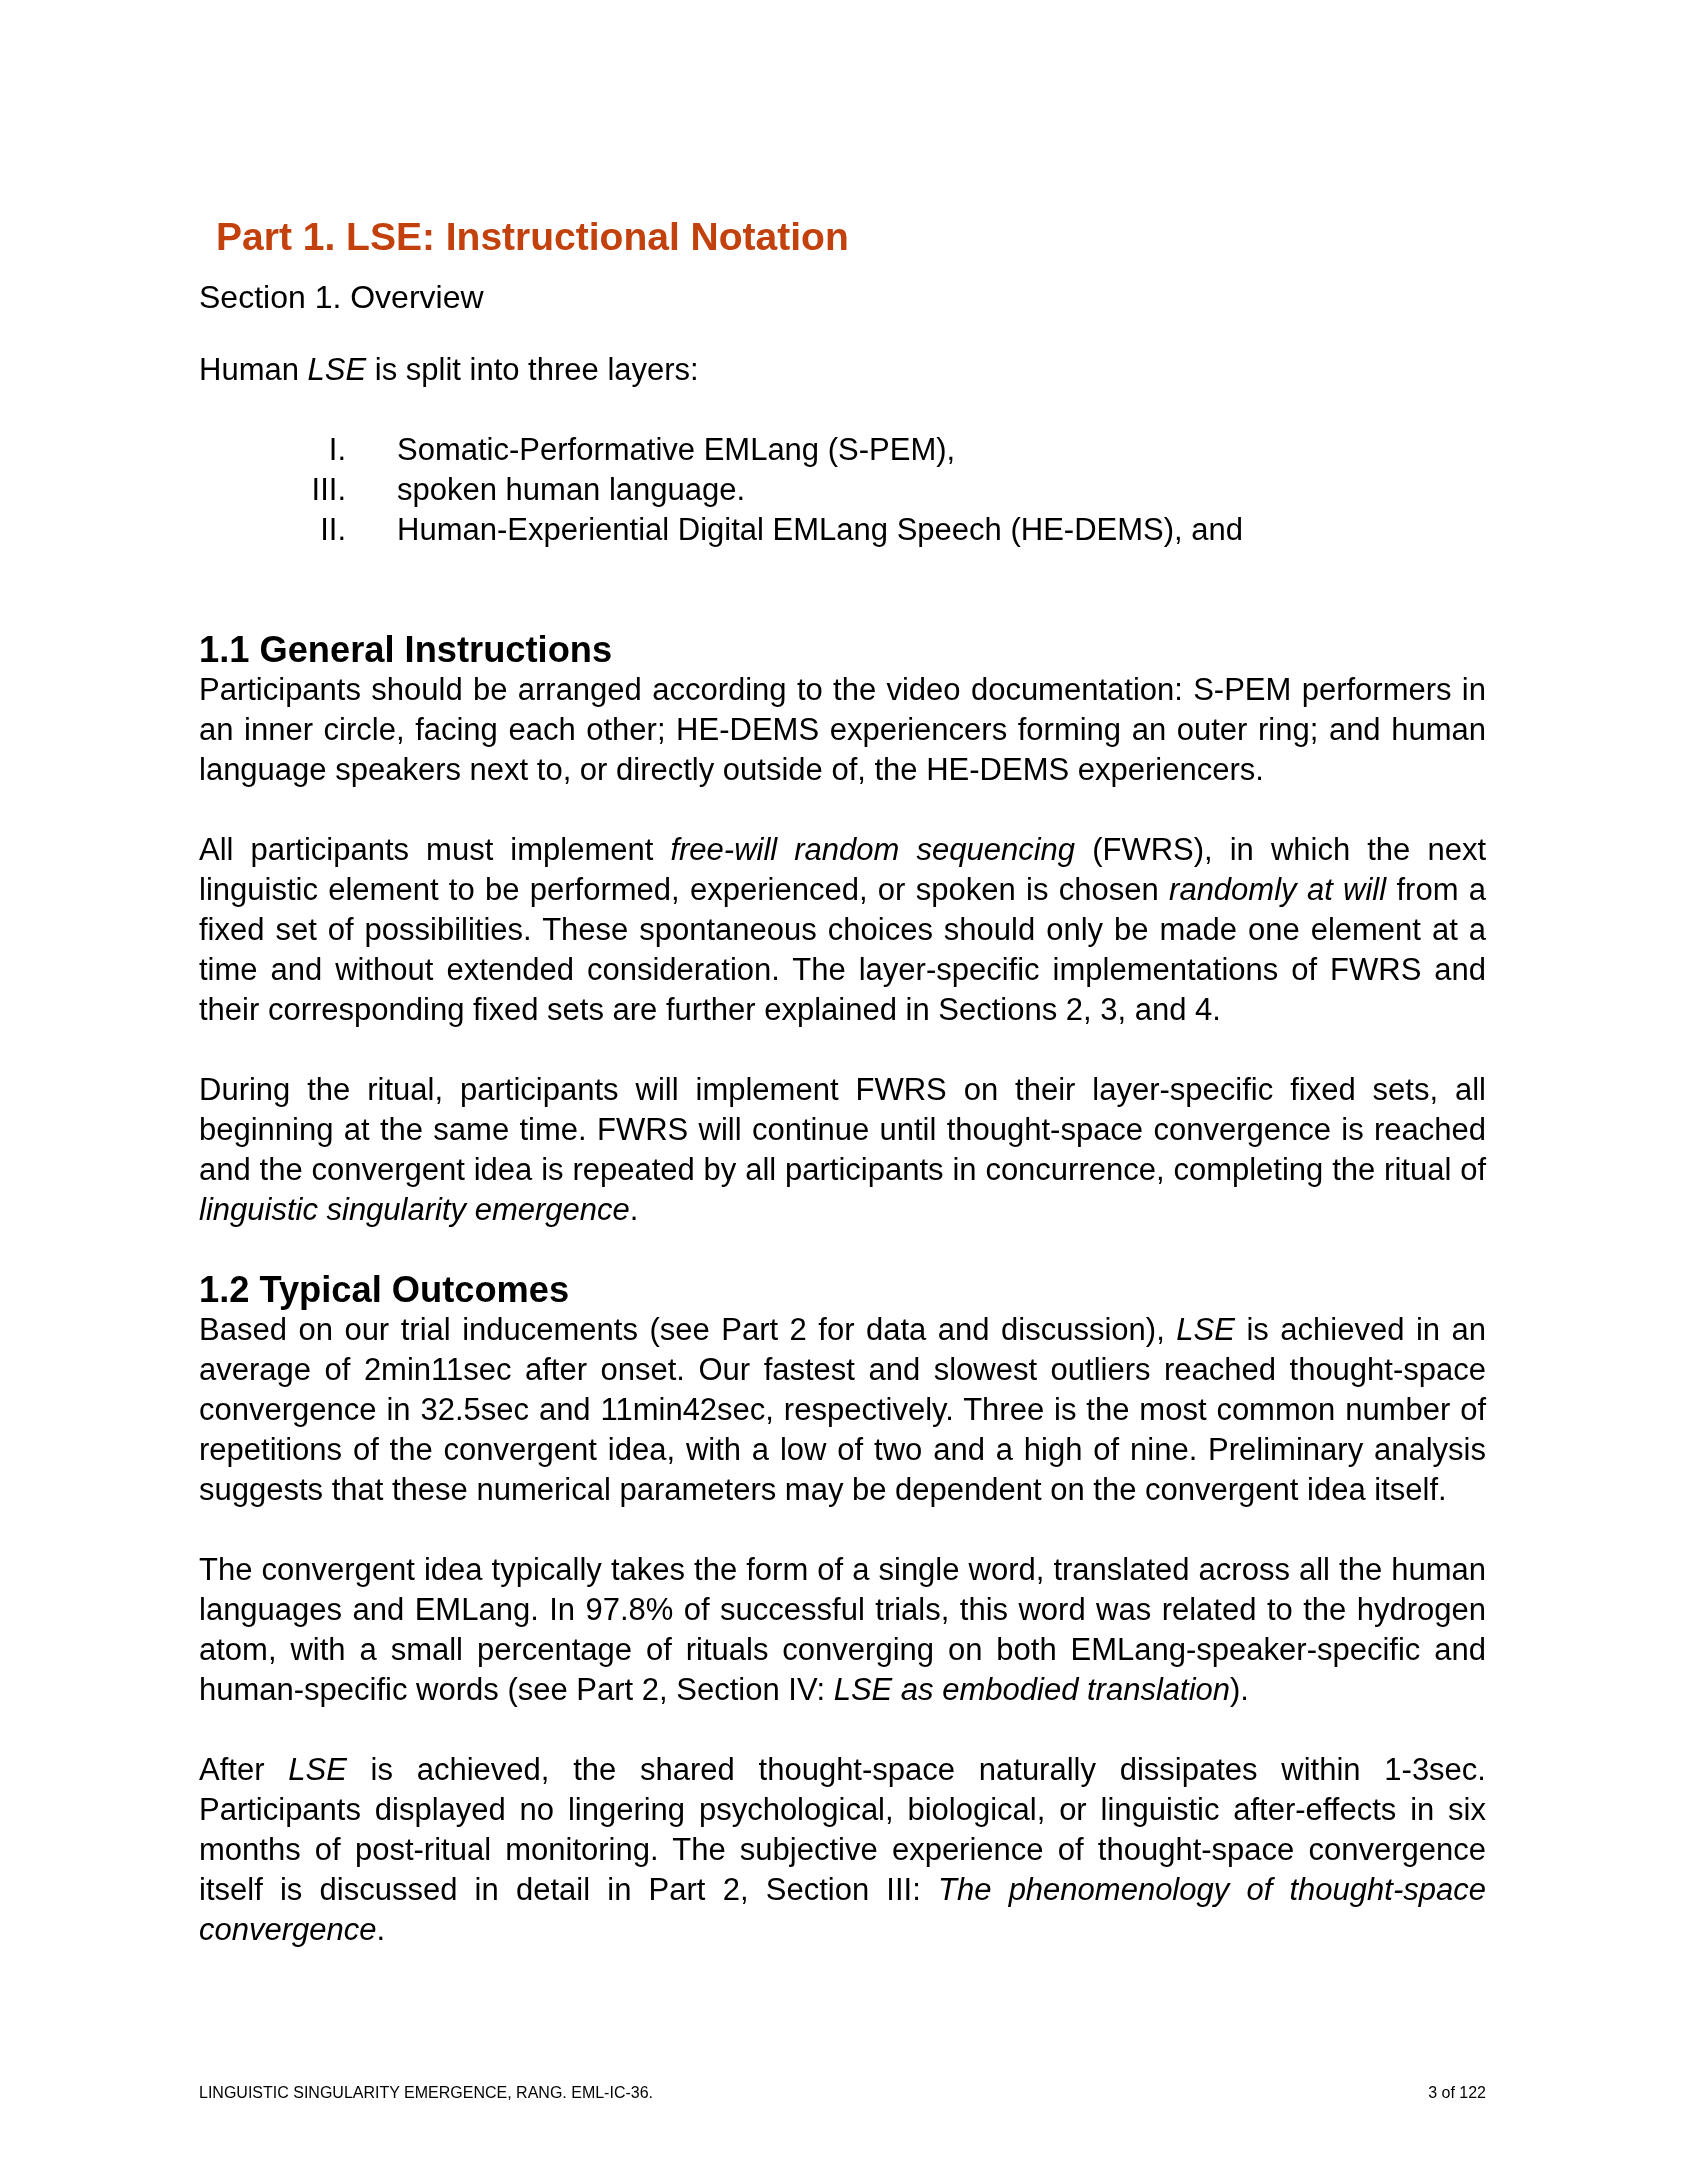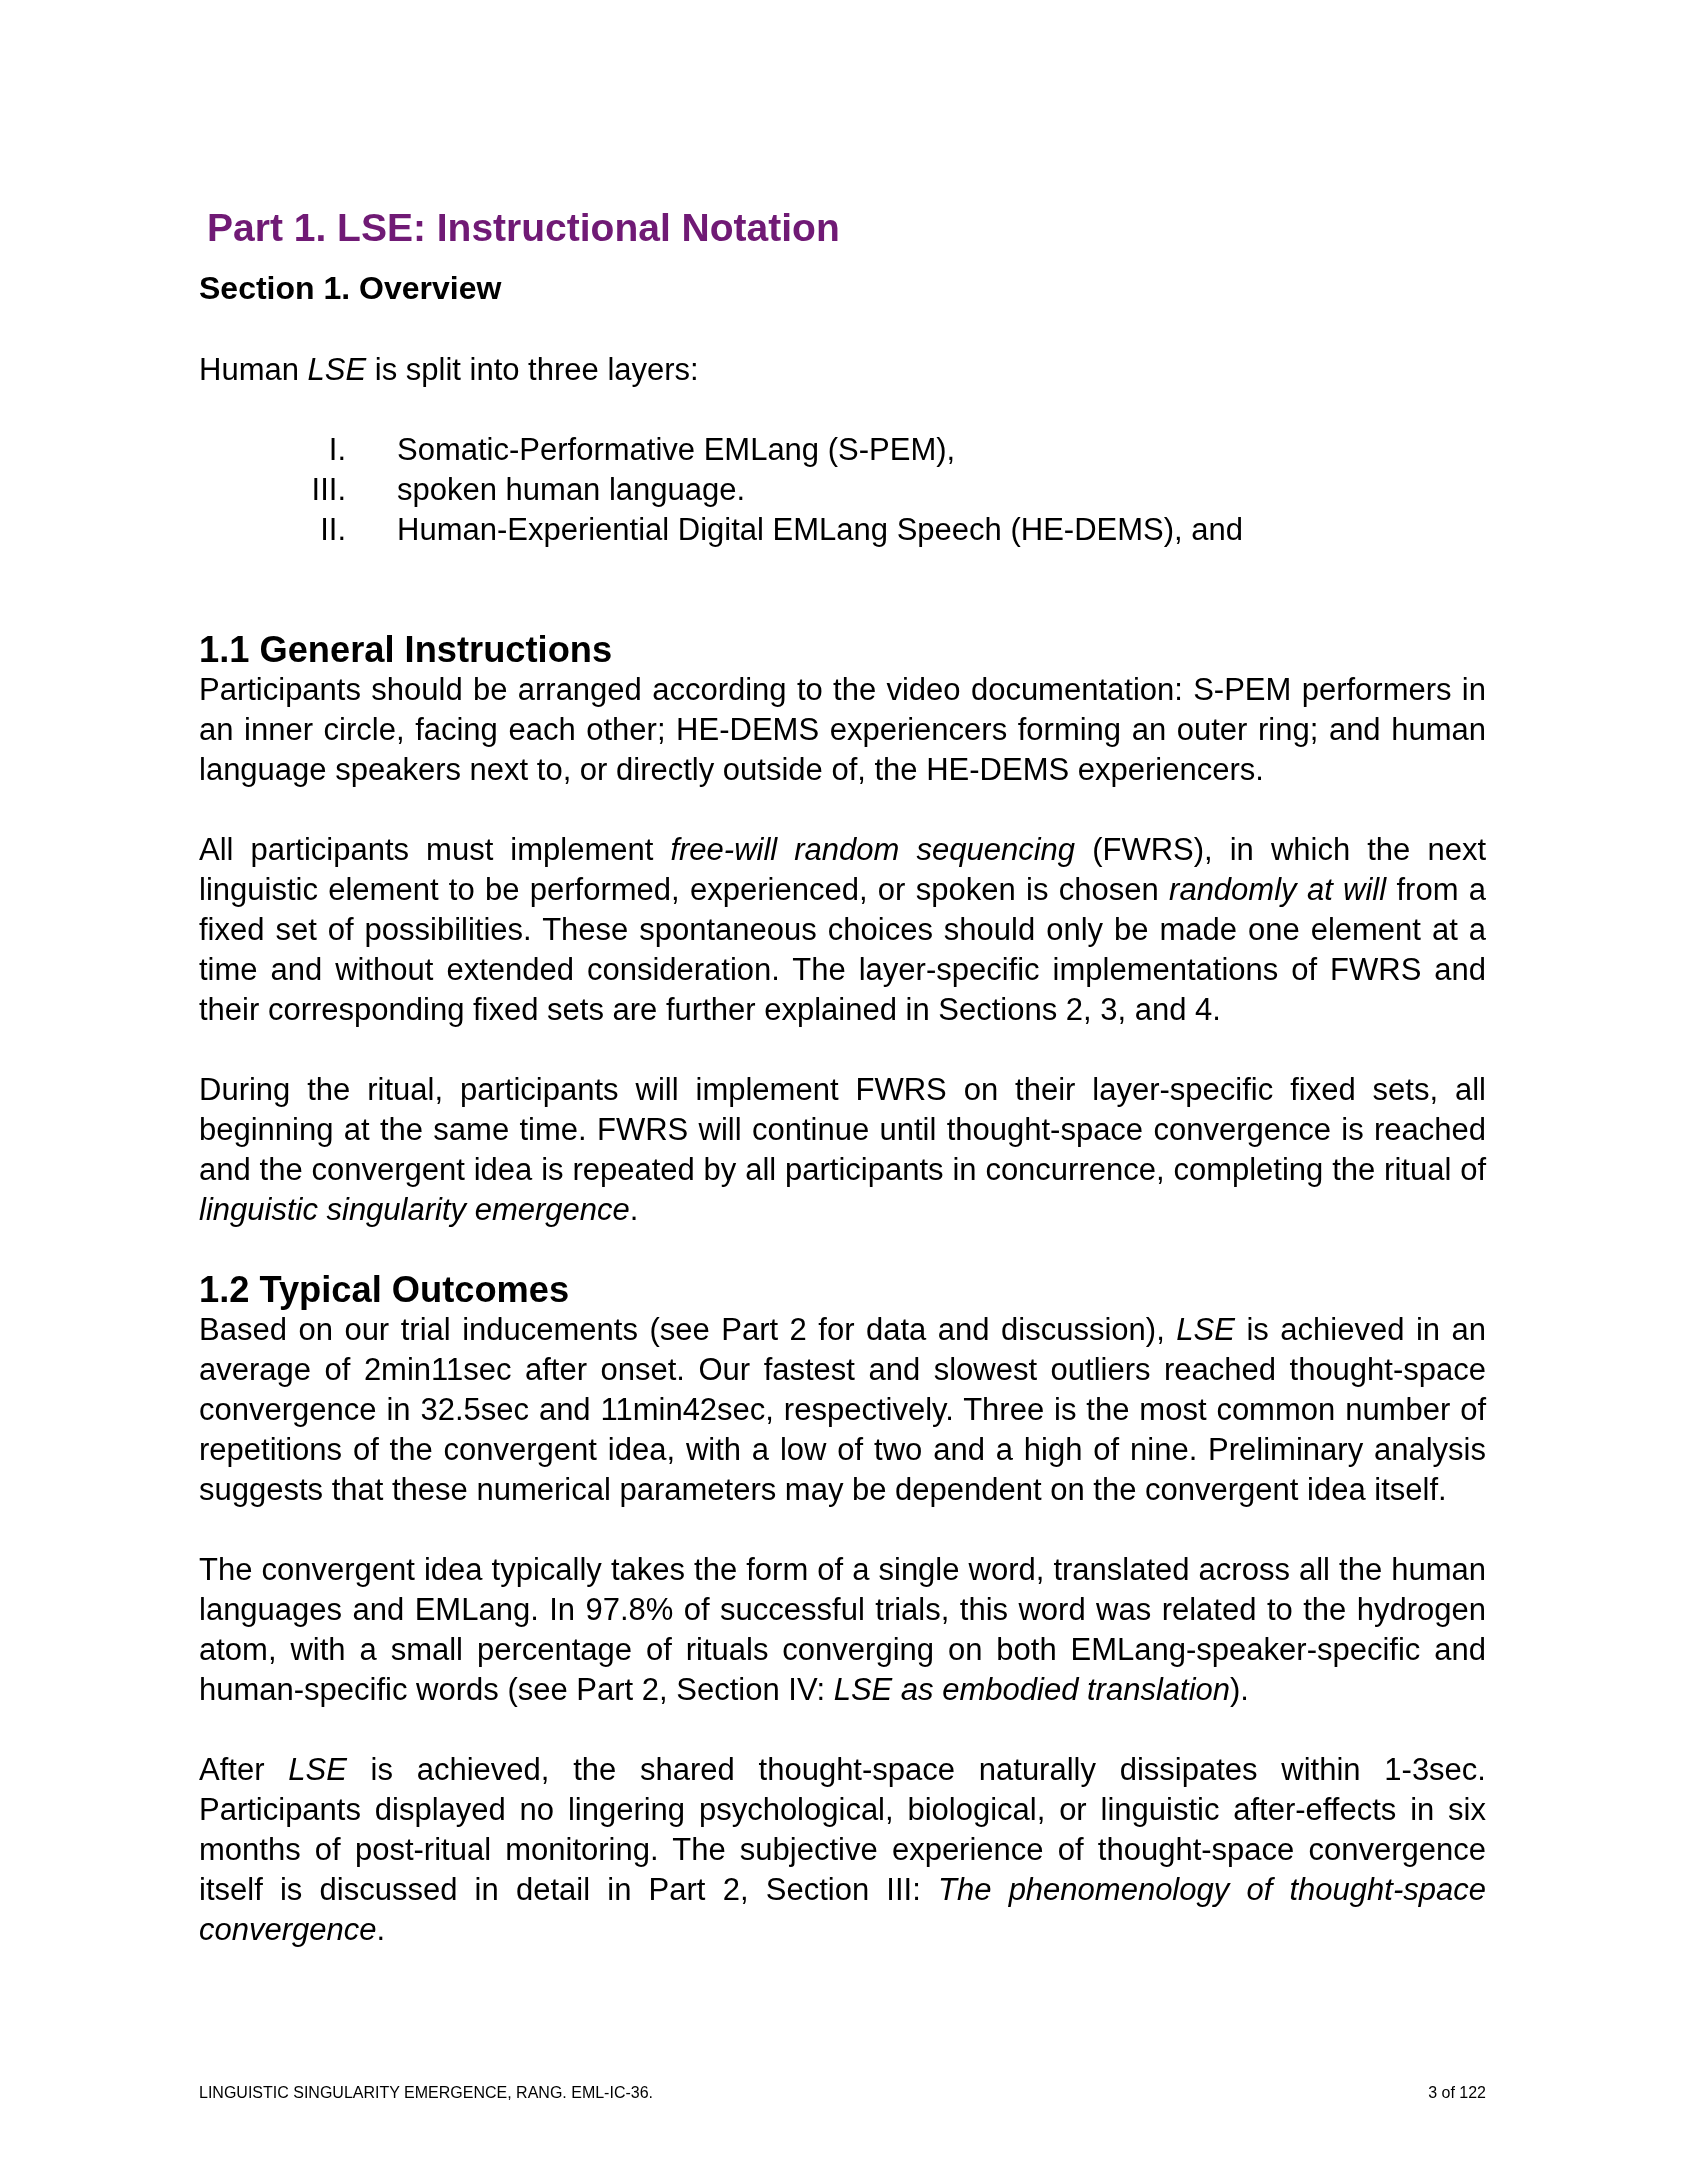--- a/index.html
+++ b/index.html
@@ -16,31 +16,31 @@
     left: 199px;
     top: 0;
     width: 1287px;
   }
   .part-title {
     position: absolute;
     left: 0;
     top: 195px;
     font-size: 39px;
     font-weight: bold;
-    color: #701a75;
+    color: #c2410c;
     line-height: 49px;
-    margin: 8px;
+    margin: 17px;
     white-space: nowrap;
   }
   .section-title {
     position: absolute;
     left: 0;
-    top: 268px;
+    top: 277px;
     font-size: 32px;
-    font-weight: bold;
+    font-weight: normal;
     line-height: 40px;
     margin: 0;
     white-space: nowrap;
   }
   .flow {
     position: absolute;
     left: 0;
     top: 350px;
     width: 1287px;
     font-size: 31px;

